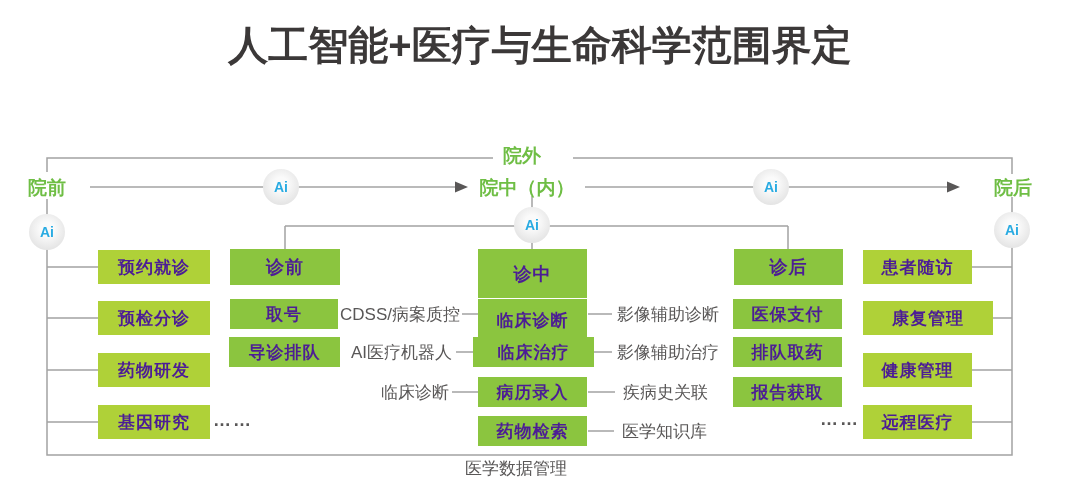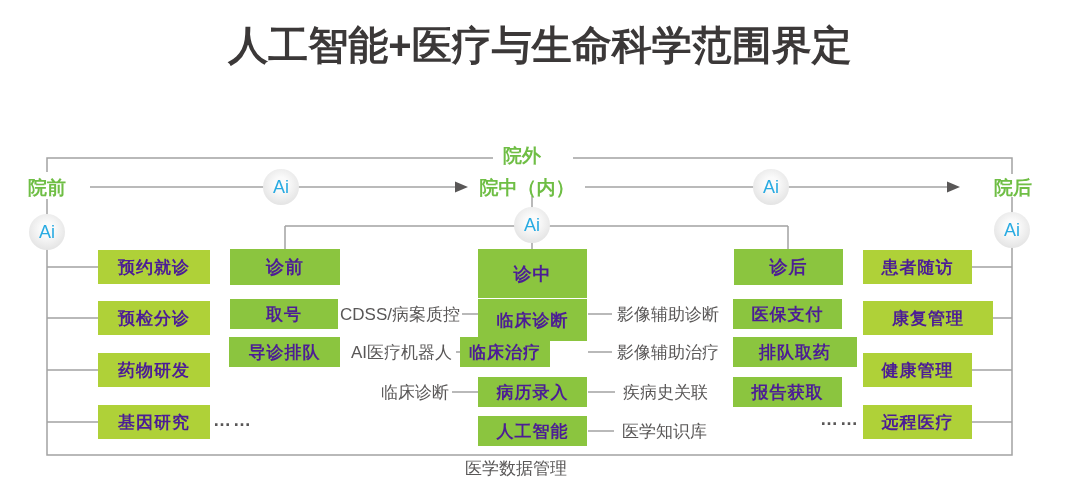--- a/index.html
+++ b/index.html
@@ -19,21 +19,21 @@
   .stage-label.masked{background:#ffffff;padding:0 10px;}
   .gray-label{position:absolute;color:#595757;font-size:17px;white-space:nowrap;
        transform:translateY(-50%);z-index:2;}
   .ellipsis{position:absolute;color:#595757;font-weight:bold;font-size:18px;letter-spacing:2px;
        transform:translate(-50%,-65%);z-index:2;white-space:nowrap;}
   .footer-label{position:absolute;color:#595757;font-size:17px;white-space:nowrap;
        transform:translate(-50%,-50%);z-index:2;}
   .ai-badge{position:absolute;width:36px;height:36px;border-radius:50%;
        background:radial-gradient(circle at 50% 42%,#fafafa 25%,#e3e3e3 78%);
        display:flex;align-items:center;justify-content:center;
-       font-size:18px;font-weight:normal;color:#29abe2;transform:translate(-50%,-50%);z-index:4;}
+       font-size:14px;font-weight:bold;color:#29abe2;transform:translate(-50%,-50%);z-index:4;}
 </style>
 </head>
 <body>
 
 <div class="canvas">
 
   <h1 class="title">人工智能+医疗与生命科学范围界定</h1>
 
   <svg class="lines" width="1080" height="494" viewBox="0 0 1080 494">
     <g fill="none" stroke="#a3a3a3" stroke-width="1.5">
@@ -68,27 +68,27 @@
   <div class="box light" style="left:98px;top:353px;width:112px;height:34px;">药物研发</div>
   <div class="box light" style="left:98px;top:405px;width:112px;height:34px;">基因研究</div>
   <span class="ellipsis" style="left:233px;top:424px;">……</span>
 
   <div class="box green header" style="left:230px;top:249px;width:110px;height:36px;">诊前</div>
   <div class="box green" style="left:230px;top:299px;width:108px;height:30px;">取号</div>
   <div class="box green" style="left:229px;top:337px;width:111px;height:30px;">导诊排队</div>
 
   <div class="box green header" style="left:478px;top:249px;width:109px;height:49px;">诊中</div>
   <div class="box green" style="left:478px;top:299px;width:109px;height:42px;">临床诊断</div>
-  <div class="box green" style="left:460px;top:337px;width:90px;height:30px;">临床治疗</div>
+  <div class="box green" style="left:473px;top:337px;width:121px;height:30px;">临床治疗</div>
   <div class="box green" style="left:478px;top:377px;width:109px;height:30px;">病历录入</div>
-  <div class="box green" style="left:478px;top:416px;width:109px;height:30px;">人工智能</div>
+  <div class="box green" style="left:478px;top:416px;width:109px;height:30px;">药物检索</div>
 
   <div class="box green header" style="left:734px;top:249px;width:109px;height:36px;">诊后</div>
   <div class="box green" style="left:733px;top:299px;width:109px;height:30px;">医保支付</div>
-  <div class="box green" style="left:733px;top:337px;width:124px;height:30px;">排队取药</div>
+  <div class="box green" style="left:733px;top:337px;width:109px;height:30px;">排队取药</div>
   <div class="box green" style="left:733px;top:377px;width:109px;height:30px;">报告获取</div>
   <span class="ellipsis" style="left:840px;top:423px;">……</span>
 
   <div class="box light" style="left:863px;top:250px;width:109px;height:34px;">患者随访</div>
   <div class="box light" style="left:863px;top:301px;width:130px;height:34px;">康复管理</div>
   <div class="box light" style="left:863px;top:353px;width:109px;height:34px;">健康管理</div>
   <div class="box light" style="left:863px;top:405px;width:109px;height:34px;">远程医疗</div>
 
   <span class="gray-label" style="right:620px;top:314px;">CDSS/病案质控</span>
   <span class="gray-label" style="right:628px;top:352px;">AI医疗机器人</span>

